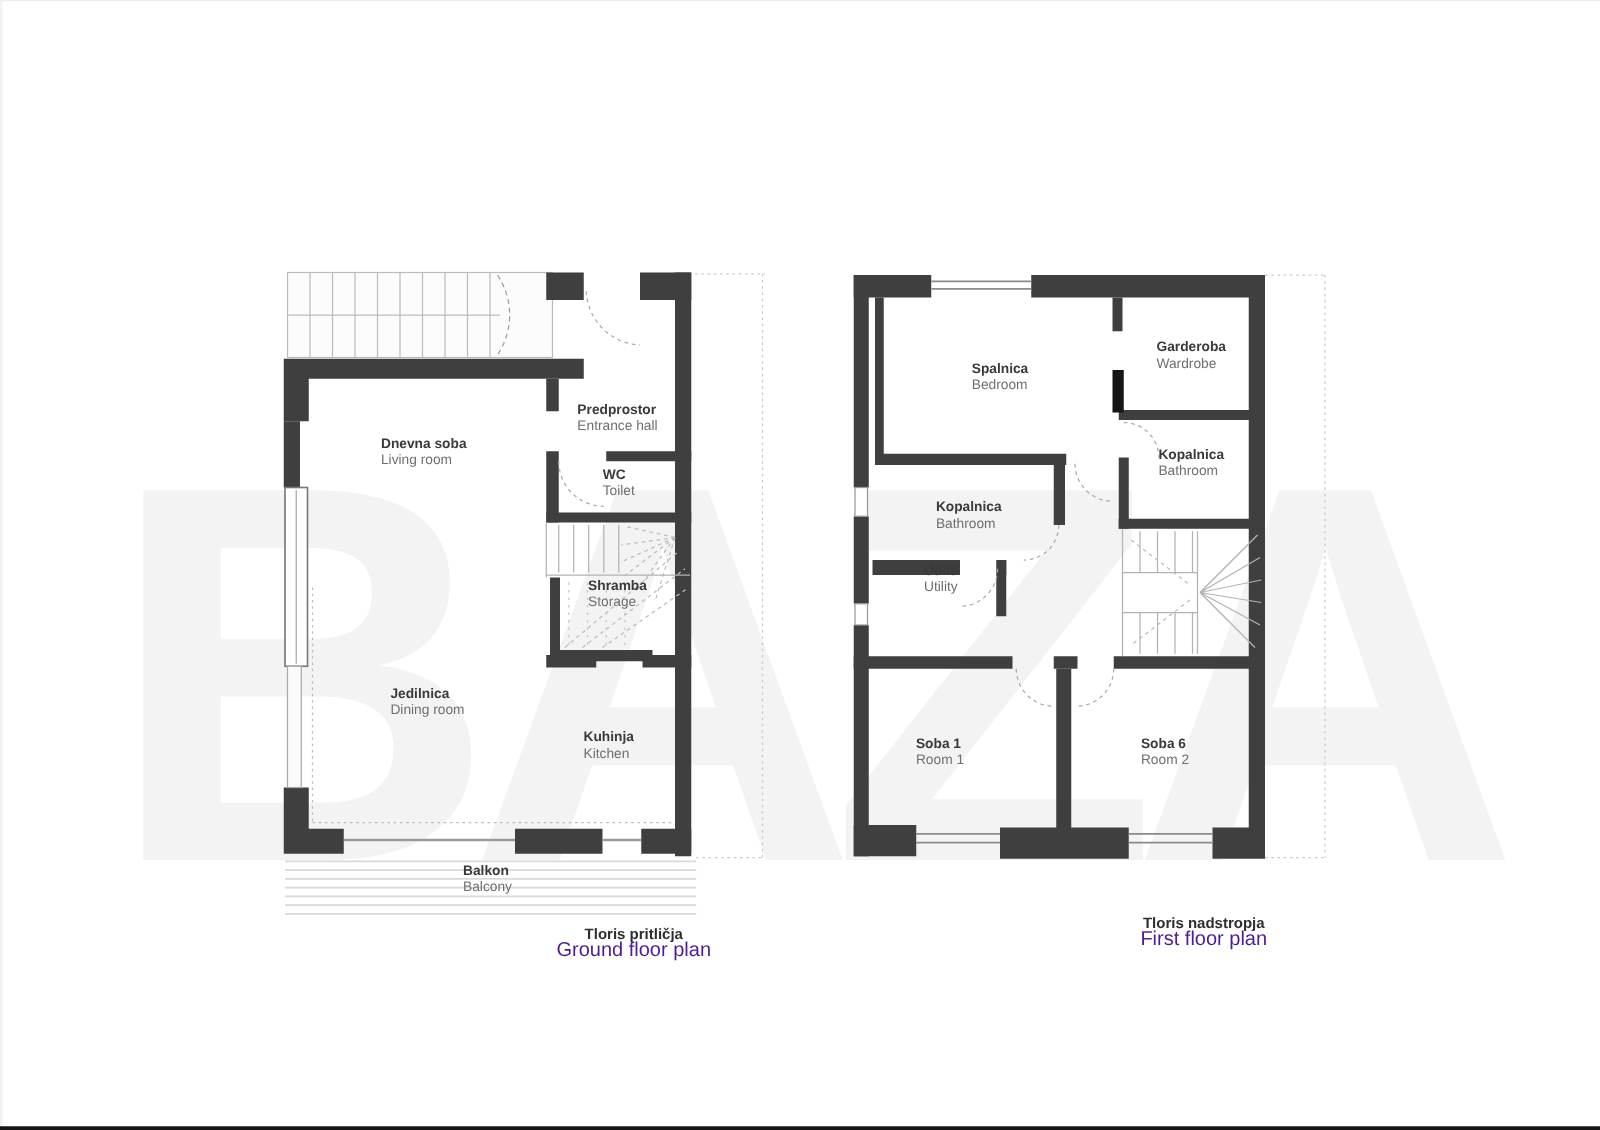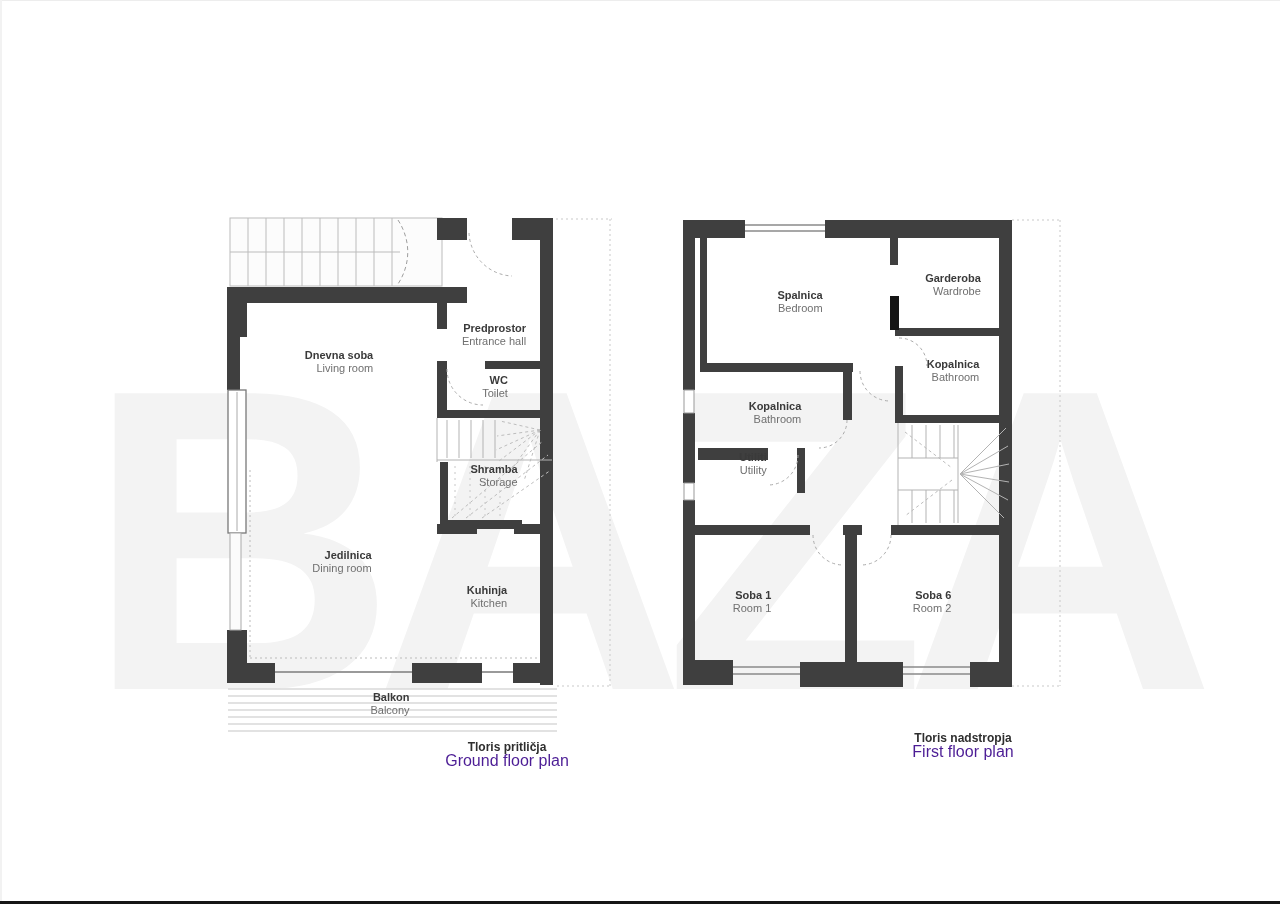--- a/index.html
+++ b/index.html
@@ -10,21 +10,21 @@
   #edge-top{position:absolute;left:0;top:0;width:1280px;height:1px;background:#ededed;}
   #edge-left{position:absolute;left:0;top:0;width:2px;height:904px;background:#f2f2f2;}
   #edge-bottom{position:absolute;left:0;bottom:0;width:1280px;height:3px;background:#161616;}
   #watermark{
     position:absolute;left:640px;top:540px;transform:translate(-50%,-50%);
     font-size:430px;font-weight:bold;letter-spacing:-0.05em;color:#f3f3f3;
     white-space:nowrap;user-select:none;z-index:1;line-height:1;
   }
   svg.plan{position:absolute;left:0;top:0;z-index:2;}
   .room-label{
-    position:absolute;transform:translateX(-50%);text-align:right;z-index:3;
+    position:absolute;transform:translateX(-50%);text-align:left;z-index:3;
     line-height:13px;white-space:nowrap;
   }
   .room-label .sl{font-size:11px;font-weight:bold;color:#3a3a3a;}
   .room-label .en{font-size:11px;color:#6f6f6f;}
   .caption{
     position:absolute;transform:translateX(-50%);text-align:center;z-index:3;
     line-height:14px;white-space:nowrap;
   }
   .caption .sl{font-size:12px;font-weight:bold;color:#2e2e2e;}
   .caption .en{font-size:16px;color:#4c1d95;}

